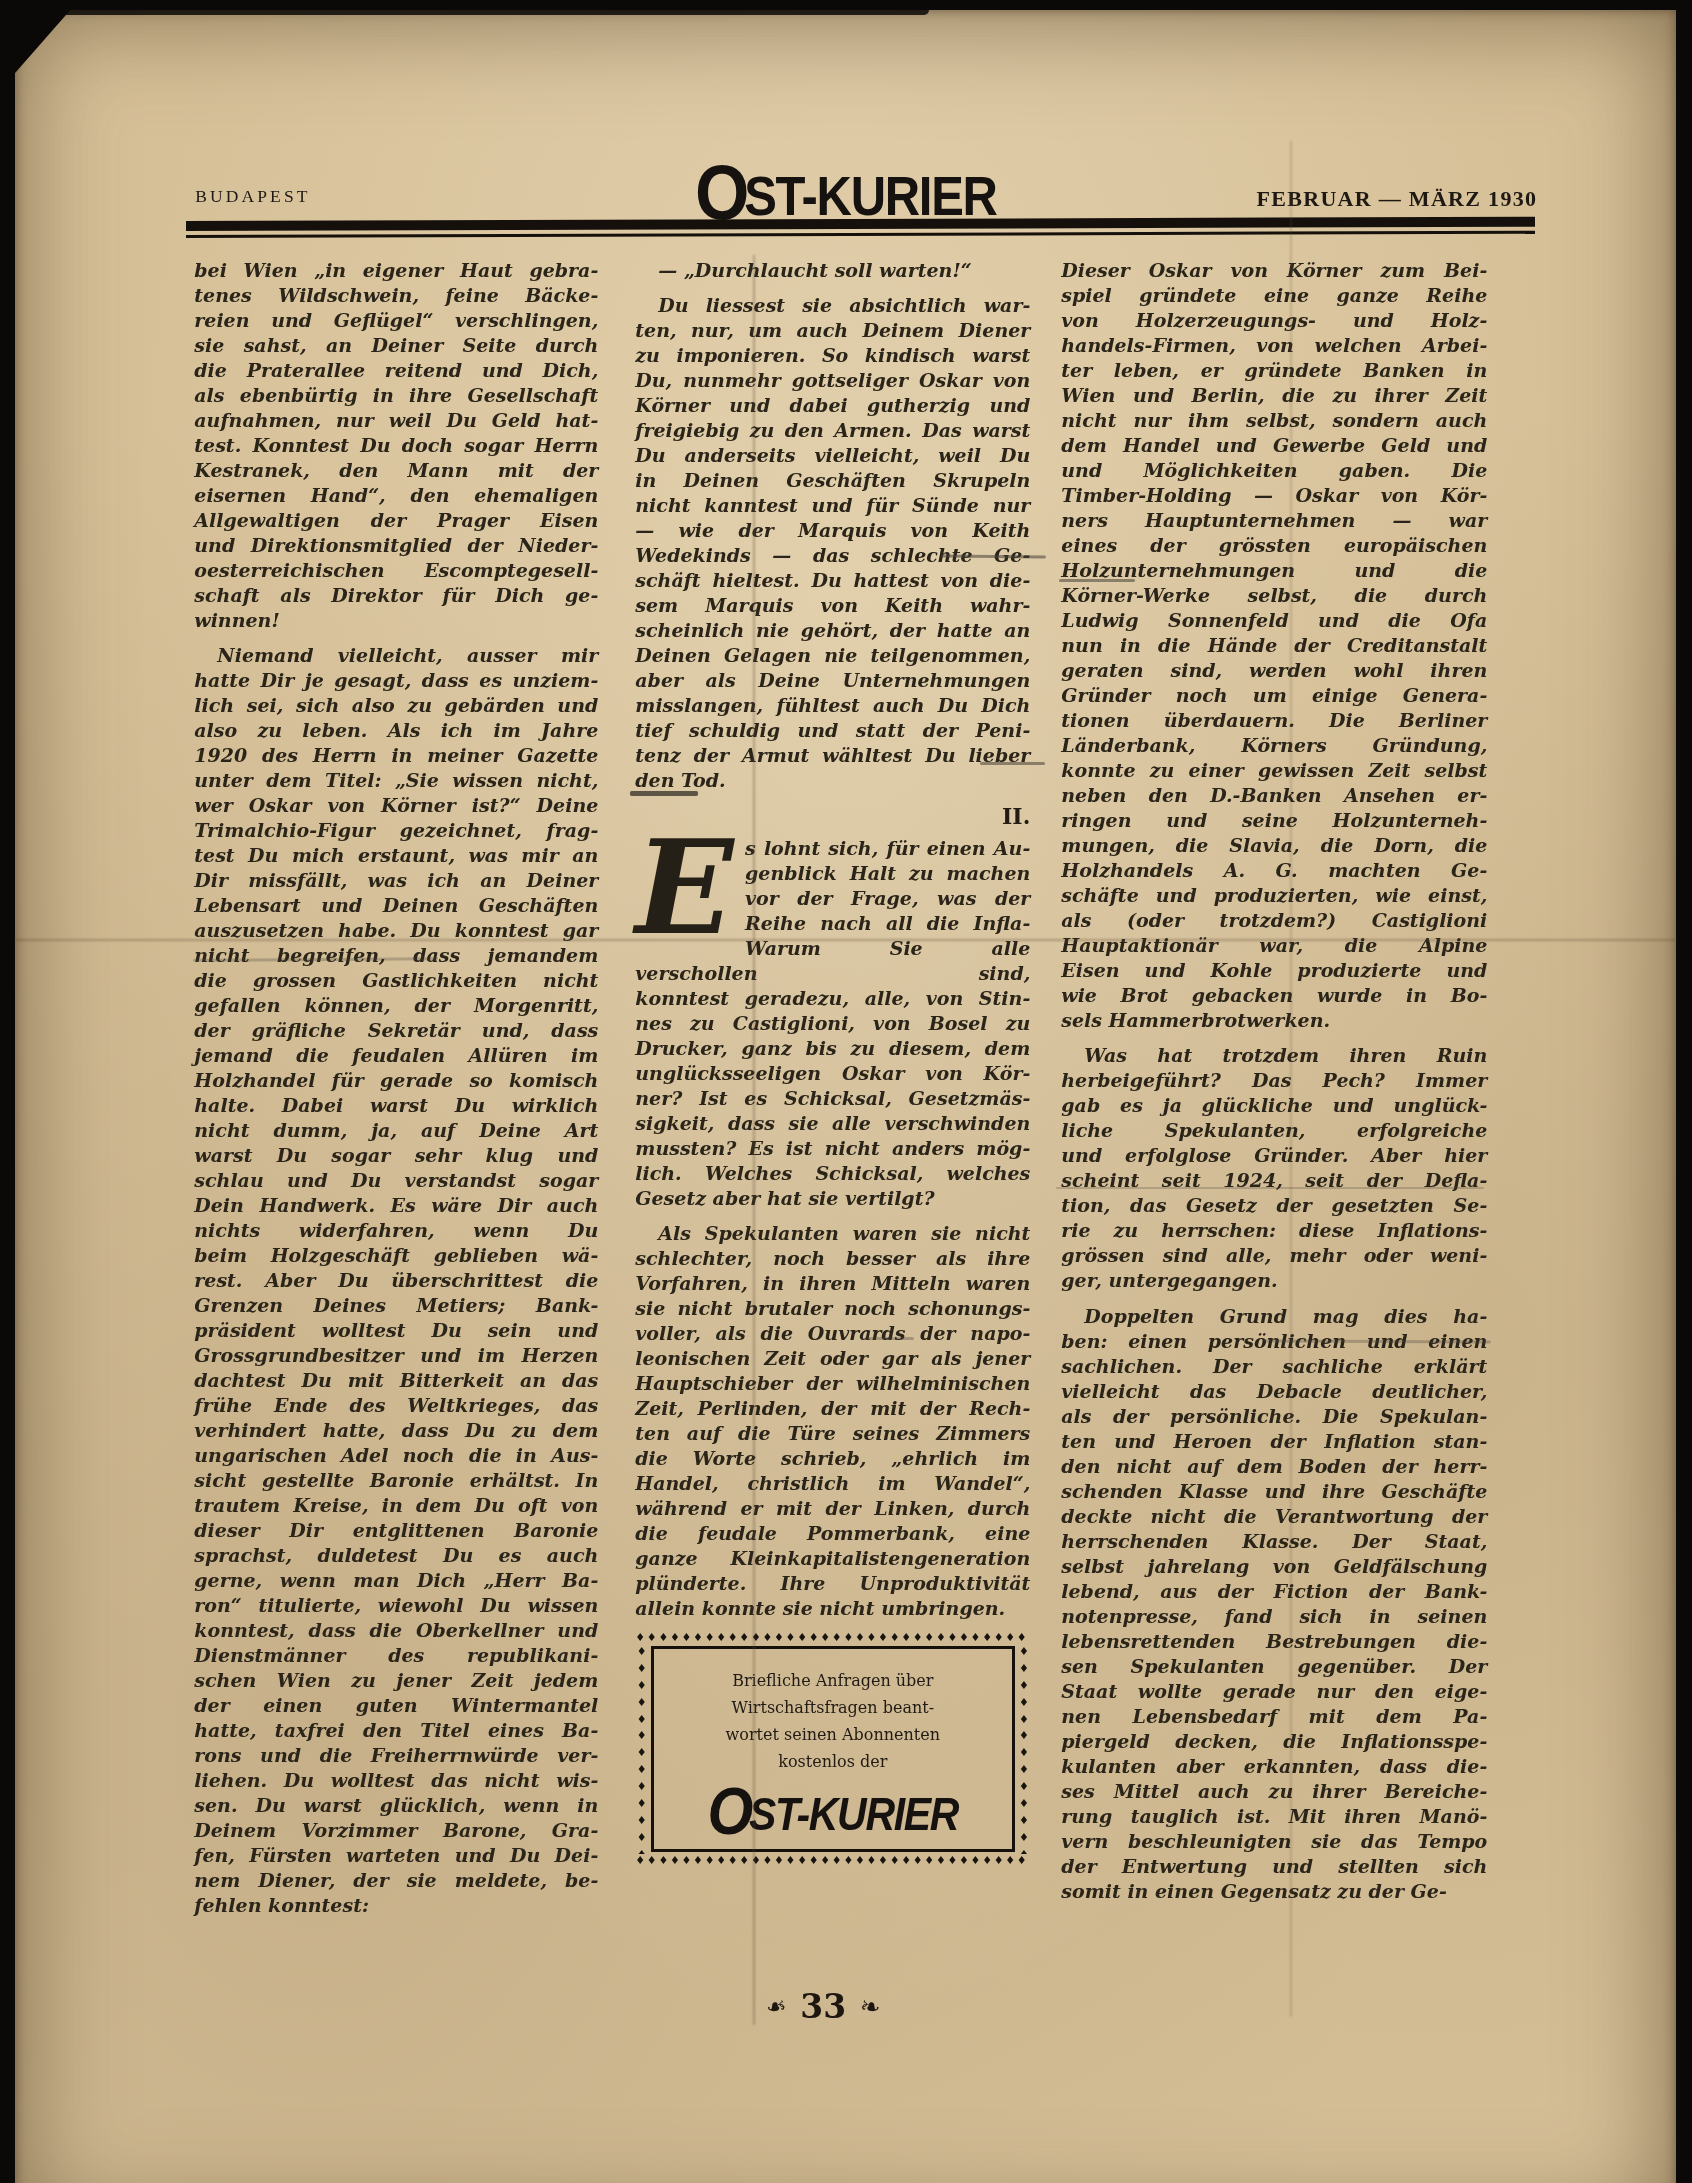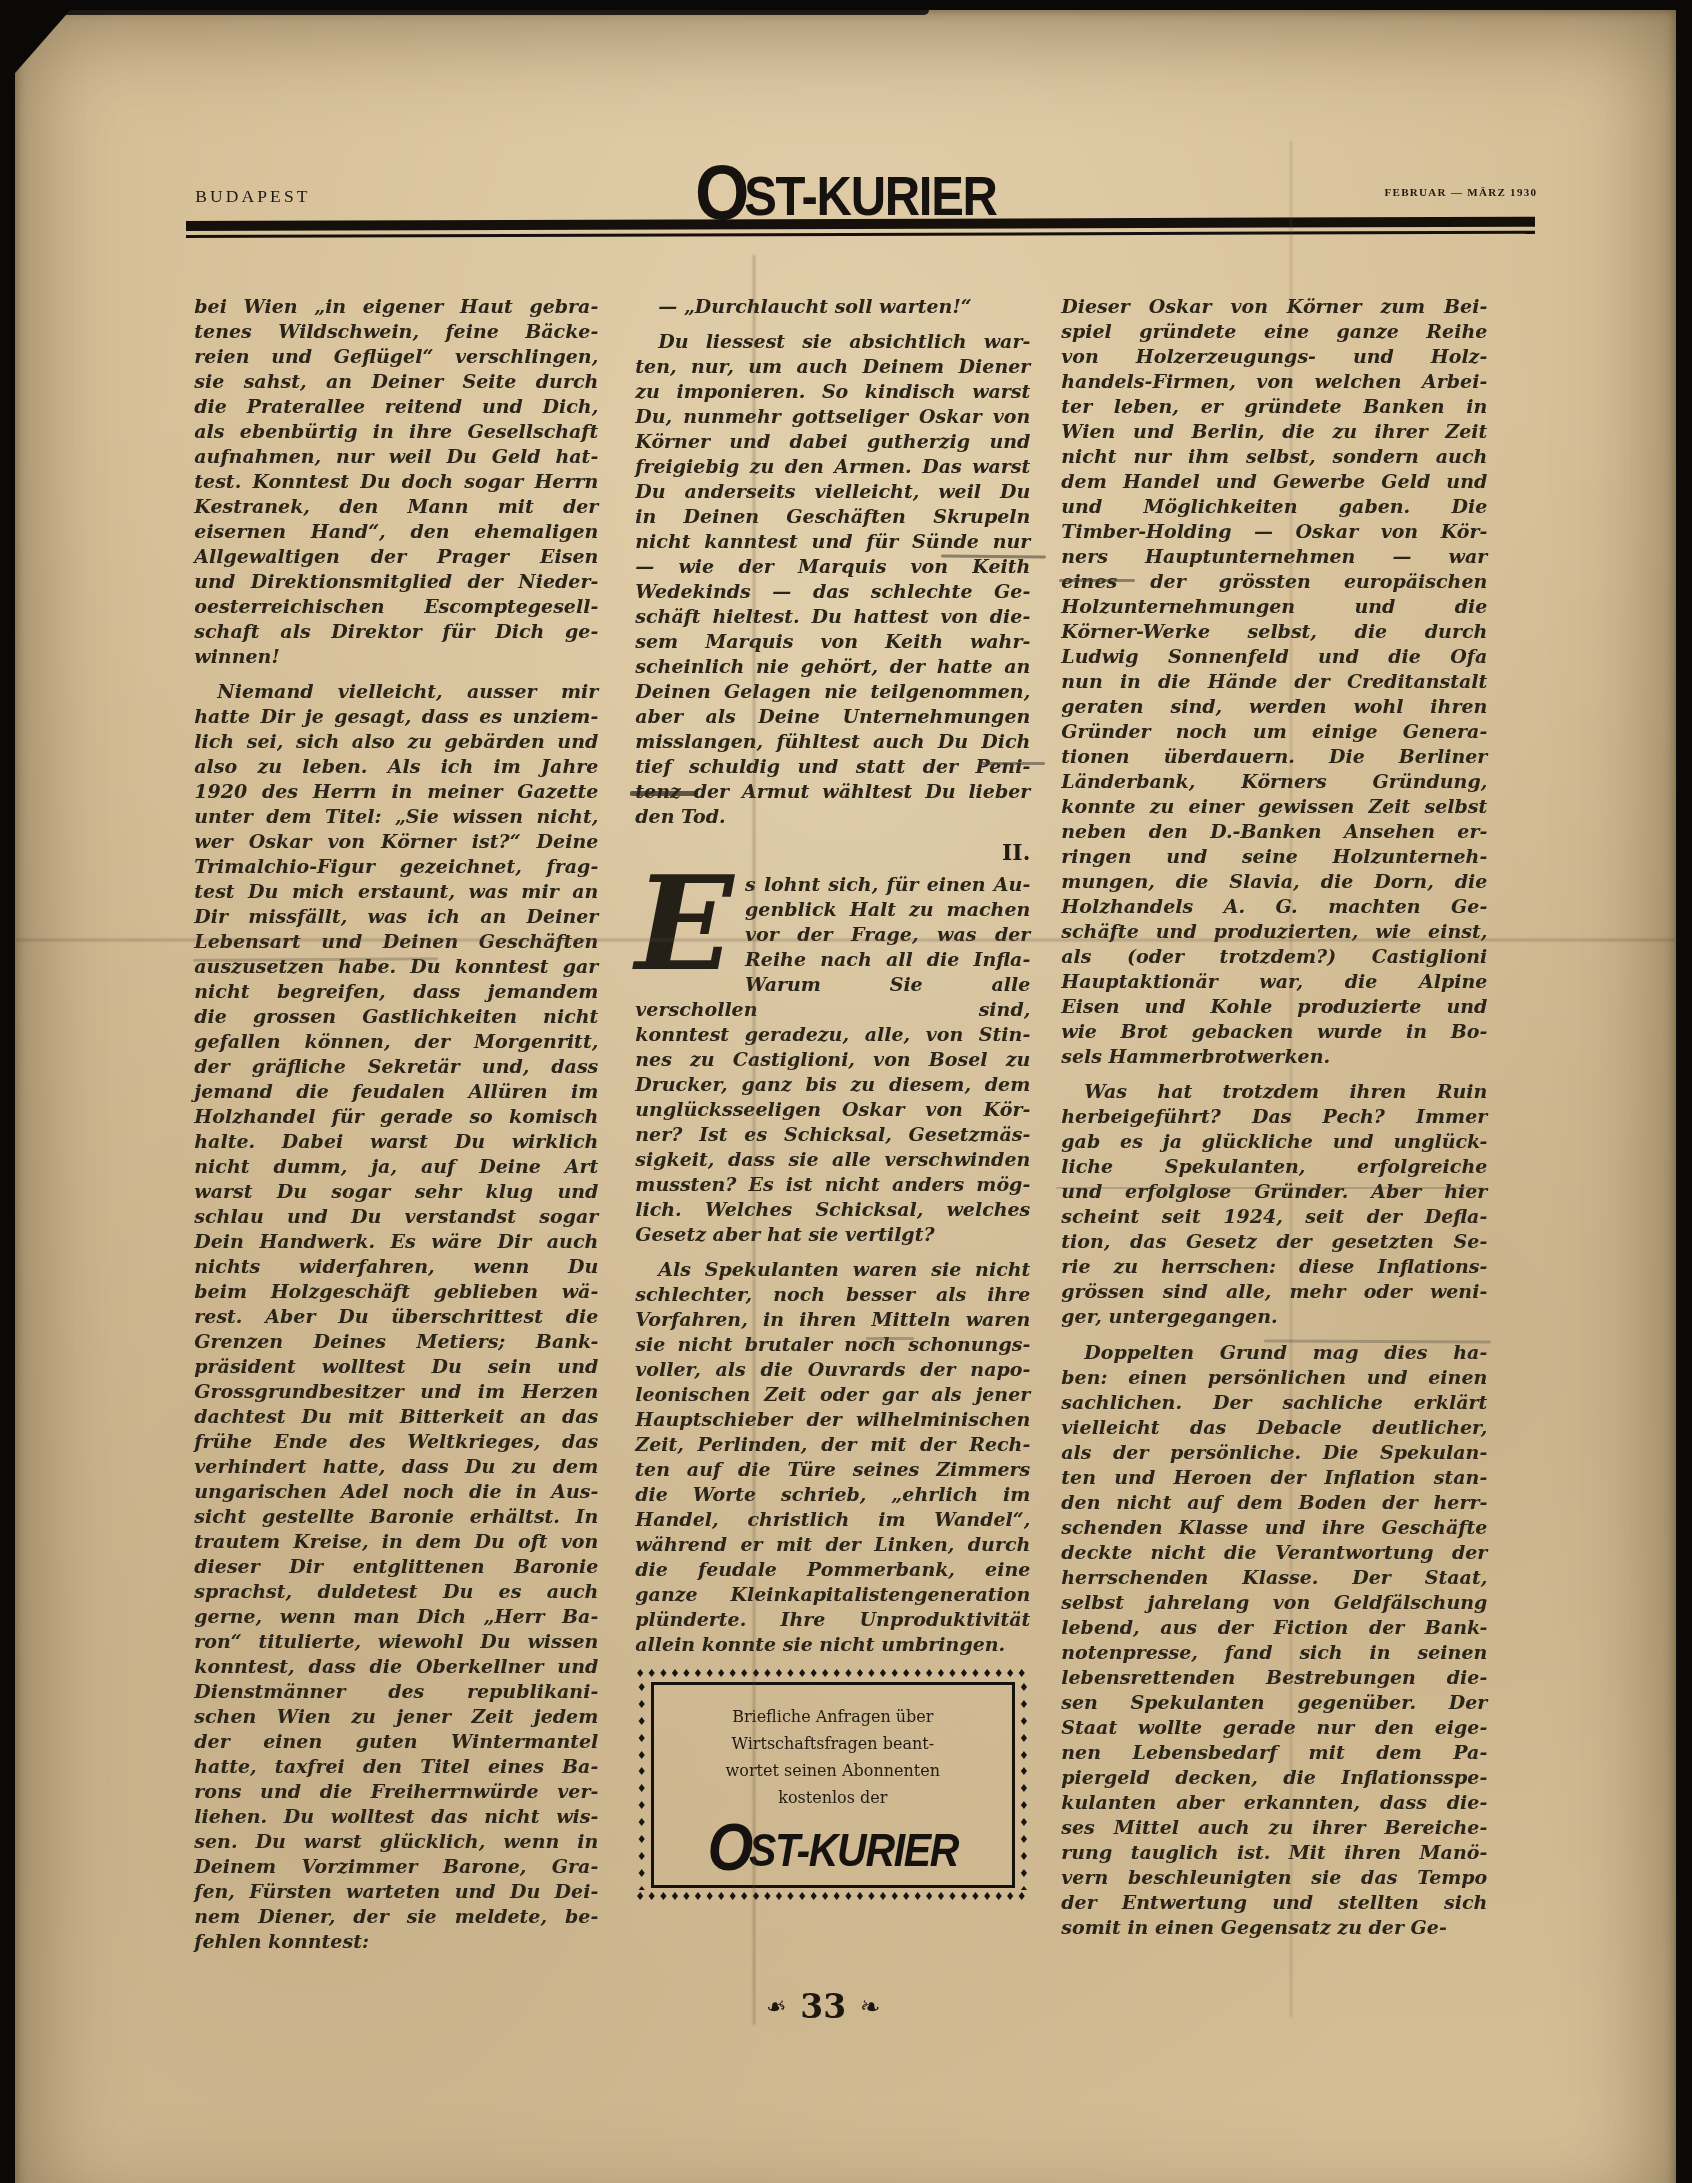--- a/index.html
+++ b/index.html
@@ -12,33 +12,33 @@
     box-shadow: inset 0 0 96px 13px rgba(84,63,36,.55), inset 0 0 11.4px rgba(60,45,25,.6);
     color:#27211a; font-family:"DejaVu Serif",serif;}
   .tear{position:absolute;left:-0.9px;top:-0.9px;width:57px;height:65px;background:#0b0907;
     clip-path:polygon(0 0,100% 0,0 100%);}
   .edge-top{position:absolute;left:0;top:0;height:5.7px;width:55%;background:#0b0907;opacity:.85;
     border-radius:0 0 8.7px 0;}
   
   .city{position:absolute;left:180px;top:176px;font-family:"Liberation Serif",serif;font-weight:normal;
     font-size:17.5px;letter-spacing:3.1px;color:#1e1912;}
   .date{position:absolute;right:139px;top:176px;font-family:"Liberation Serif",serif;font-weight:bold;
-    font-size:11px;letter-spacing:1.3px;color:#1e1912;margin-left:16px;}
+    font-size:22px;letter-spacing:1.3px;color:#1e1912;margin-left:16px;}
   .masthead{position:absolute;left:50%;top:154px;transform:translateX(-50%) scaleY(1.12);
     display:flex;align-items:flex-end;color:#161210;font-family:"Liberation Sans",sans-serif;
     font-weight:bold;white-space:nowrap;}
   .mast-o{font-size:70px;line-height:.82;}
   .mast-rest{font-size:49px;line-height:.82;margin-left:-5.2px;margin-bottom:5.7px;letter-spacing:-1.3px;}
   .rule-thick{position:absolute;left:171px;top:211px;width:1349px;height:9.6px;background:#15100b;
     transform:rotate(-.18deg);transform-origin:left center;}
   .rule-thin{position:absolute;left:171px;top:225px;width:1349px;height:3.1px;background:#15100b;
     transform:rotate(-.18deg);transform-origin:left center;}
   
   #cols{position:absolute;left:179px;top:248px;display:flex;}
-  .col{font-style:italic;font-weight:bold;font-size:19px;line-height:25px;color:#2a2419;margin-top:36px;}
+  .col{font-style:italic;font-weight:bold;font-size:19px;line-height:25px;color:#2a2419;}
   #col1{width:404px;margin-right:37px;}
   #col2{width:395px;margin-right:31px;}
   #col3{width:426px;}
   .para{margin:0 0 10.5px 0;}
   .line{text-align:justify;text-align-last:justify;}
   .line.last{text-align-last:left;}
   .para.indent .line:first-child{text-indent:23px;}
   .sec-heading{font-style:normal;font-weight:bold;text-align:right;font-size:22px;
     margin:2.6px 0 7px 0;color:#221c14;}
   .dropcap{float:left;font-family:"DejaVu Serif",serif;font-style:italic;font-weight:bold;

